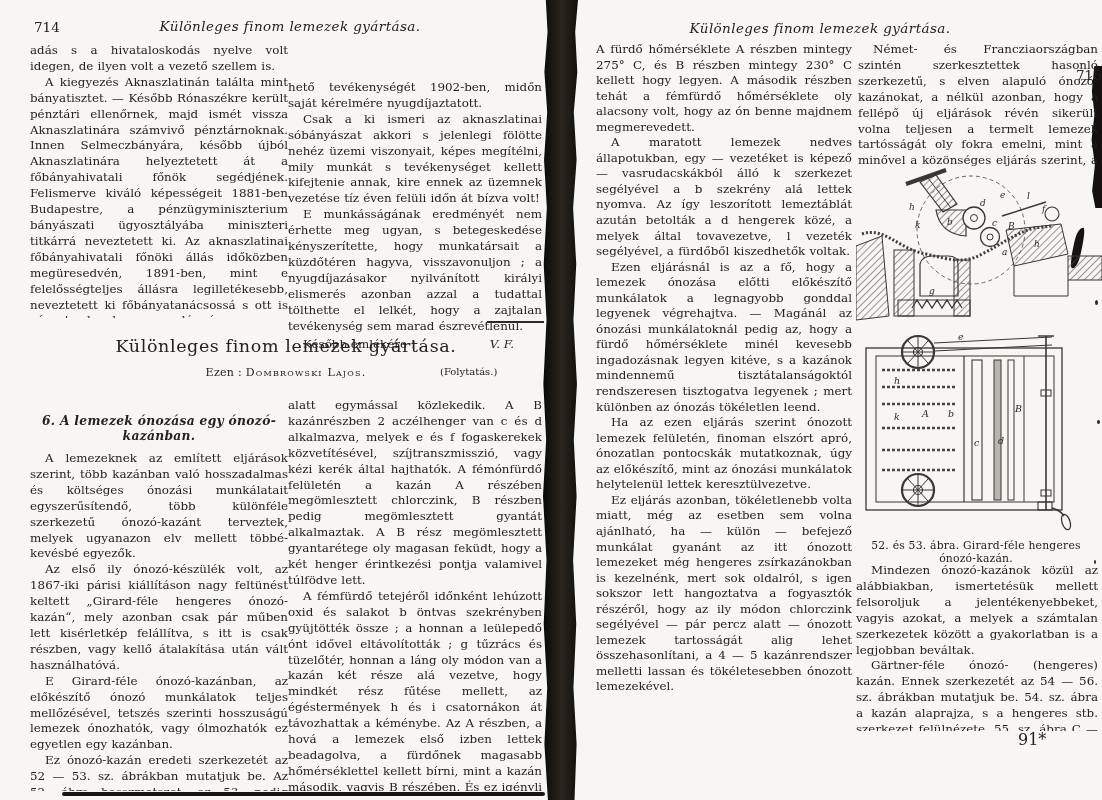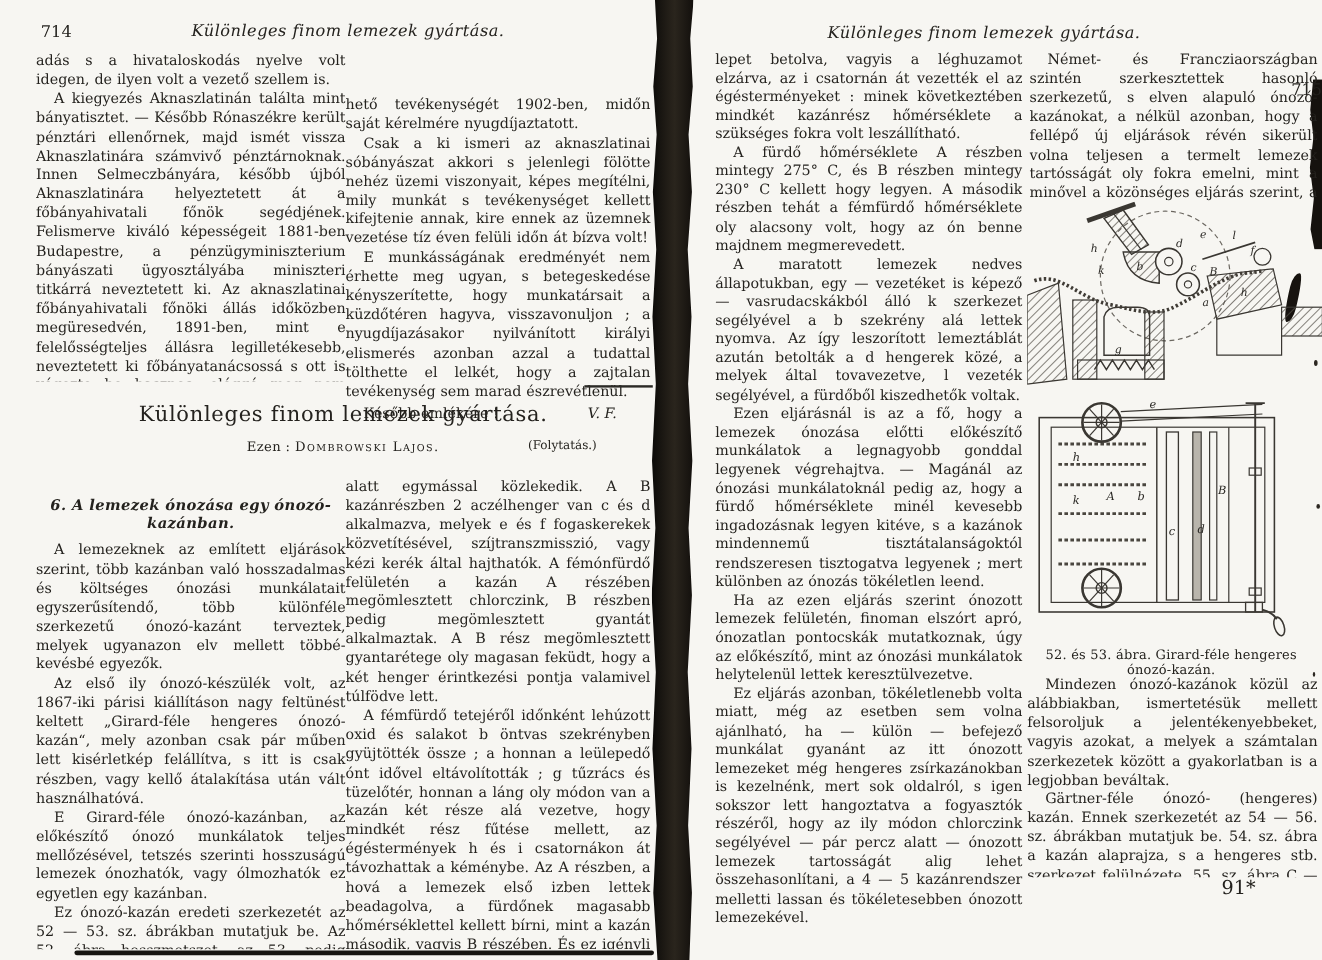--- a/index.html
+++ b/index.html
@@ -111,21 +111,20 @@
 <div class="abs speck" style="left:1097px;top:420px;width:3px;height:4px;"></div>
 <div class="abs speck" style="left:1094px;top:560px;width:2px;height:4px;"></div>
 <div class="abs bottom-line"></div>
 
 <div class="abs" style="left:580px;top:0;width:522px;height:800px;">
 
   <div class="abs running-title" style="left:60px;top:20px;width:360px;">Különleges finom lemezek gyártása.</div>
   <div class="abs page-num" style="left:496px;top:19px;margin-top:48px;">715</div>
 
   <div class="abs flow cont tight" style="left:16px;top:42px;width:256px;height:730px;overflow:hidden;">
-      <p>lepet betolva, vagyis a léghuzamot elzárva, az i csatornán át vezették el az égésterményeket : minek következtében mindkét kazánrész hőmérséklete a szükséges fokra volt leszállítható.</p>
       <p>A fürdő hőmérséklete A részben mintegy 275° C, és B részben mintegy 230° C kellett hogy legyen. A második részben tehát a fémfürdő hőmérséklete oly alacsony volt, hogy az ón benne majdnem megmerevedett.</p>
       <p>A maratott lemezek nedves állapotukban, egy — vezetéket is képező — vasrudacskákból álló k szerkezet segélyével a b szekrény alá lettek nyomva. Az így leszorított lemeztáblát azután betolták a d hengerek közé, a melyek által tovavezetve, l vezeték segélyével, a fürdőből kiszedhetők voltak.</p>
       <p>Ezen eljárásnál is az a fő, hogy a lemezek ónozása előtti előkészítő munkálatok a legnagyobb gonddal legyenek végrehajtva. — Magánál az ónozási munkálatoknál pedig az, hogy a fürdő hőmérséklete minél kevesebb ingadozásnak legyen kitéve, s a kazánok mindennemű tisztátalanságoktól rendszeresen tisztogatva legyenek ; mert különben az ónozás tökéletlen leend.</p>
       <p>Ha az ezen eljárás szerint ónozott lemezek felületén, finoman elszórt apró, ónozatlan pontocskák mutatkoznak, úgy az előkészítő, mint az ónozási munkálatok helytelenül lettek keresztülvezetve.</p>
       <p>Ez eljárás azonban, tökéletlenebb volta miatt, még az esetben sem volna ajánlható, ha — külön — befejező munkálat gyanánt az itt ónozott lemezeket még hengeres zsírkazánokban is kezelnénk, mert sok oldalról, s igen sokszor lett hangoztatva a fogyasztók részéről, hogy az ily módon chlorczink segélyével — pár percz alatt — ónozott lemezek tartosságát alig lehet összehasonlítani, a 4 — 5 kazánrendszer melletti lassan és tökéletesebben ónozott lemezekével.</p>
     </div>
 
   <div class="abs flow" style="left:278px;top:42px;width:240px;height:128px;overflow:hidden;">
       <p>Német- és Francziaországban szintén szerkesztettek hasonló szerkezetű, s elven alapuló ónozó-kazánokat, a nélkül azonban, hogy a fellépő új eljárások révén sikerült volna teljesen a termelt lemezek tartósságát oly fokra emelni, mint a minővel a közönséges eljárás szerint, a 4 — 5 kazános tűzhelyeknél termelt lemezek bírnak.</p>
     </div>

